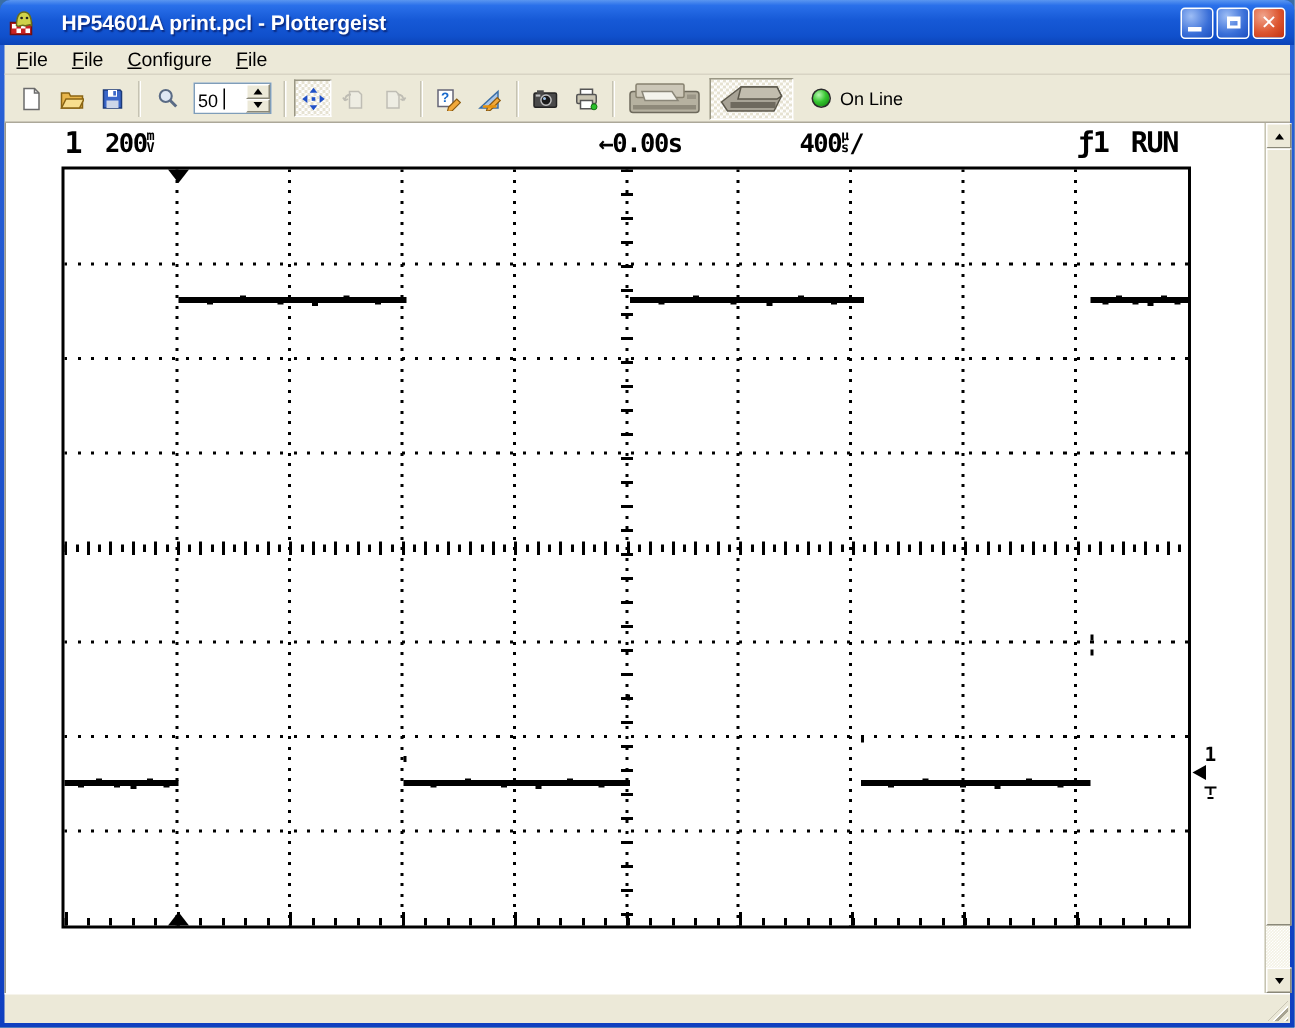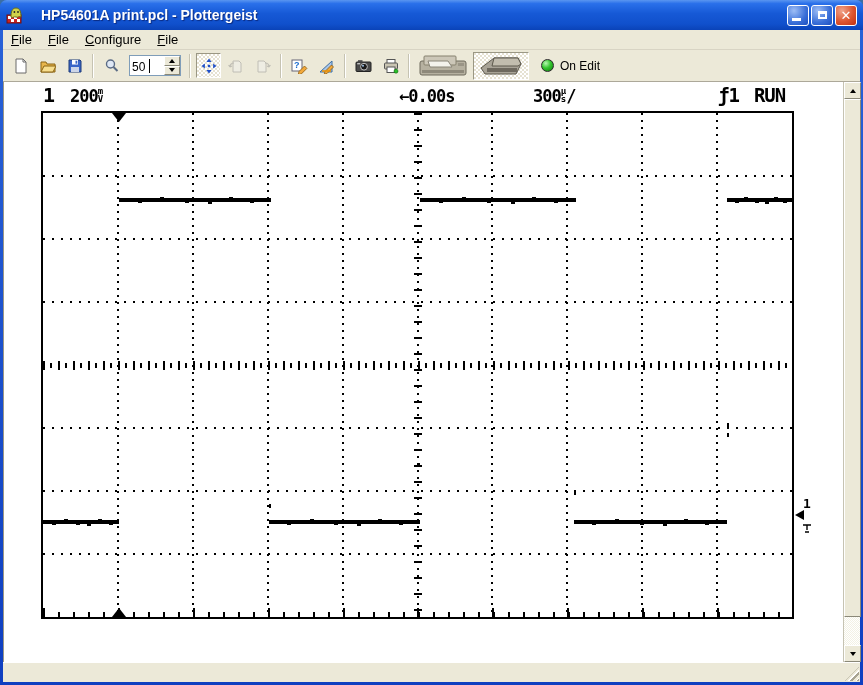--- a/index.html
+++ b/index.html
@@ -255,41 +255,41 @@
     </span>
     <span class="tbtn big pressed">
       <svg width="46" height="22" viewBox="0 0 46 22">
         <path d="M3 13 L16 3 h24 l3 6 -5 10 H7 z" fill="#a8a396" stroke="#5c584c"></path>
         <path d="M16 3 l-2 8 h26 l3-2 -3-6z" fill="#c2bdae" stroke="#5c584c"></path>
         <rect x="9" y="13" width="30" height="4" fill="#6e695e"></rect>
       </svg>
     </span>
     <span class="online">
       <span class="led"></span>
-      <span>On Edit</span>
+      <span>On Line</span>
     </span>
   </div>
 
   <div class="content">
     <div class="scope">
 
       <span class="ch-label">1</span>
 
       <span class="hdr" style="left:66px;">
         <span>200</span>
           <span class="stack">
             <span>m</span>
             <span>V</span>
           </span>
       </span>
 
       <span class="hdr" style="left:395px;">←0.00s</span>
 
       <span class="hdr" style="left:529px;">
-        <span>300</span>
+        <span>400</span>
           <span class="stack">
             <span>µ</span>
             <span>s</span>
           </span>
           <span>/</span>
       </span>
 
       <span class="trig-hdr">
         <span>ƒ1</span>
         <span>RUN</span>

